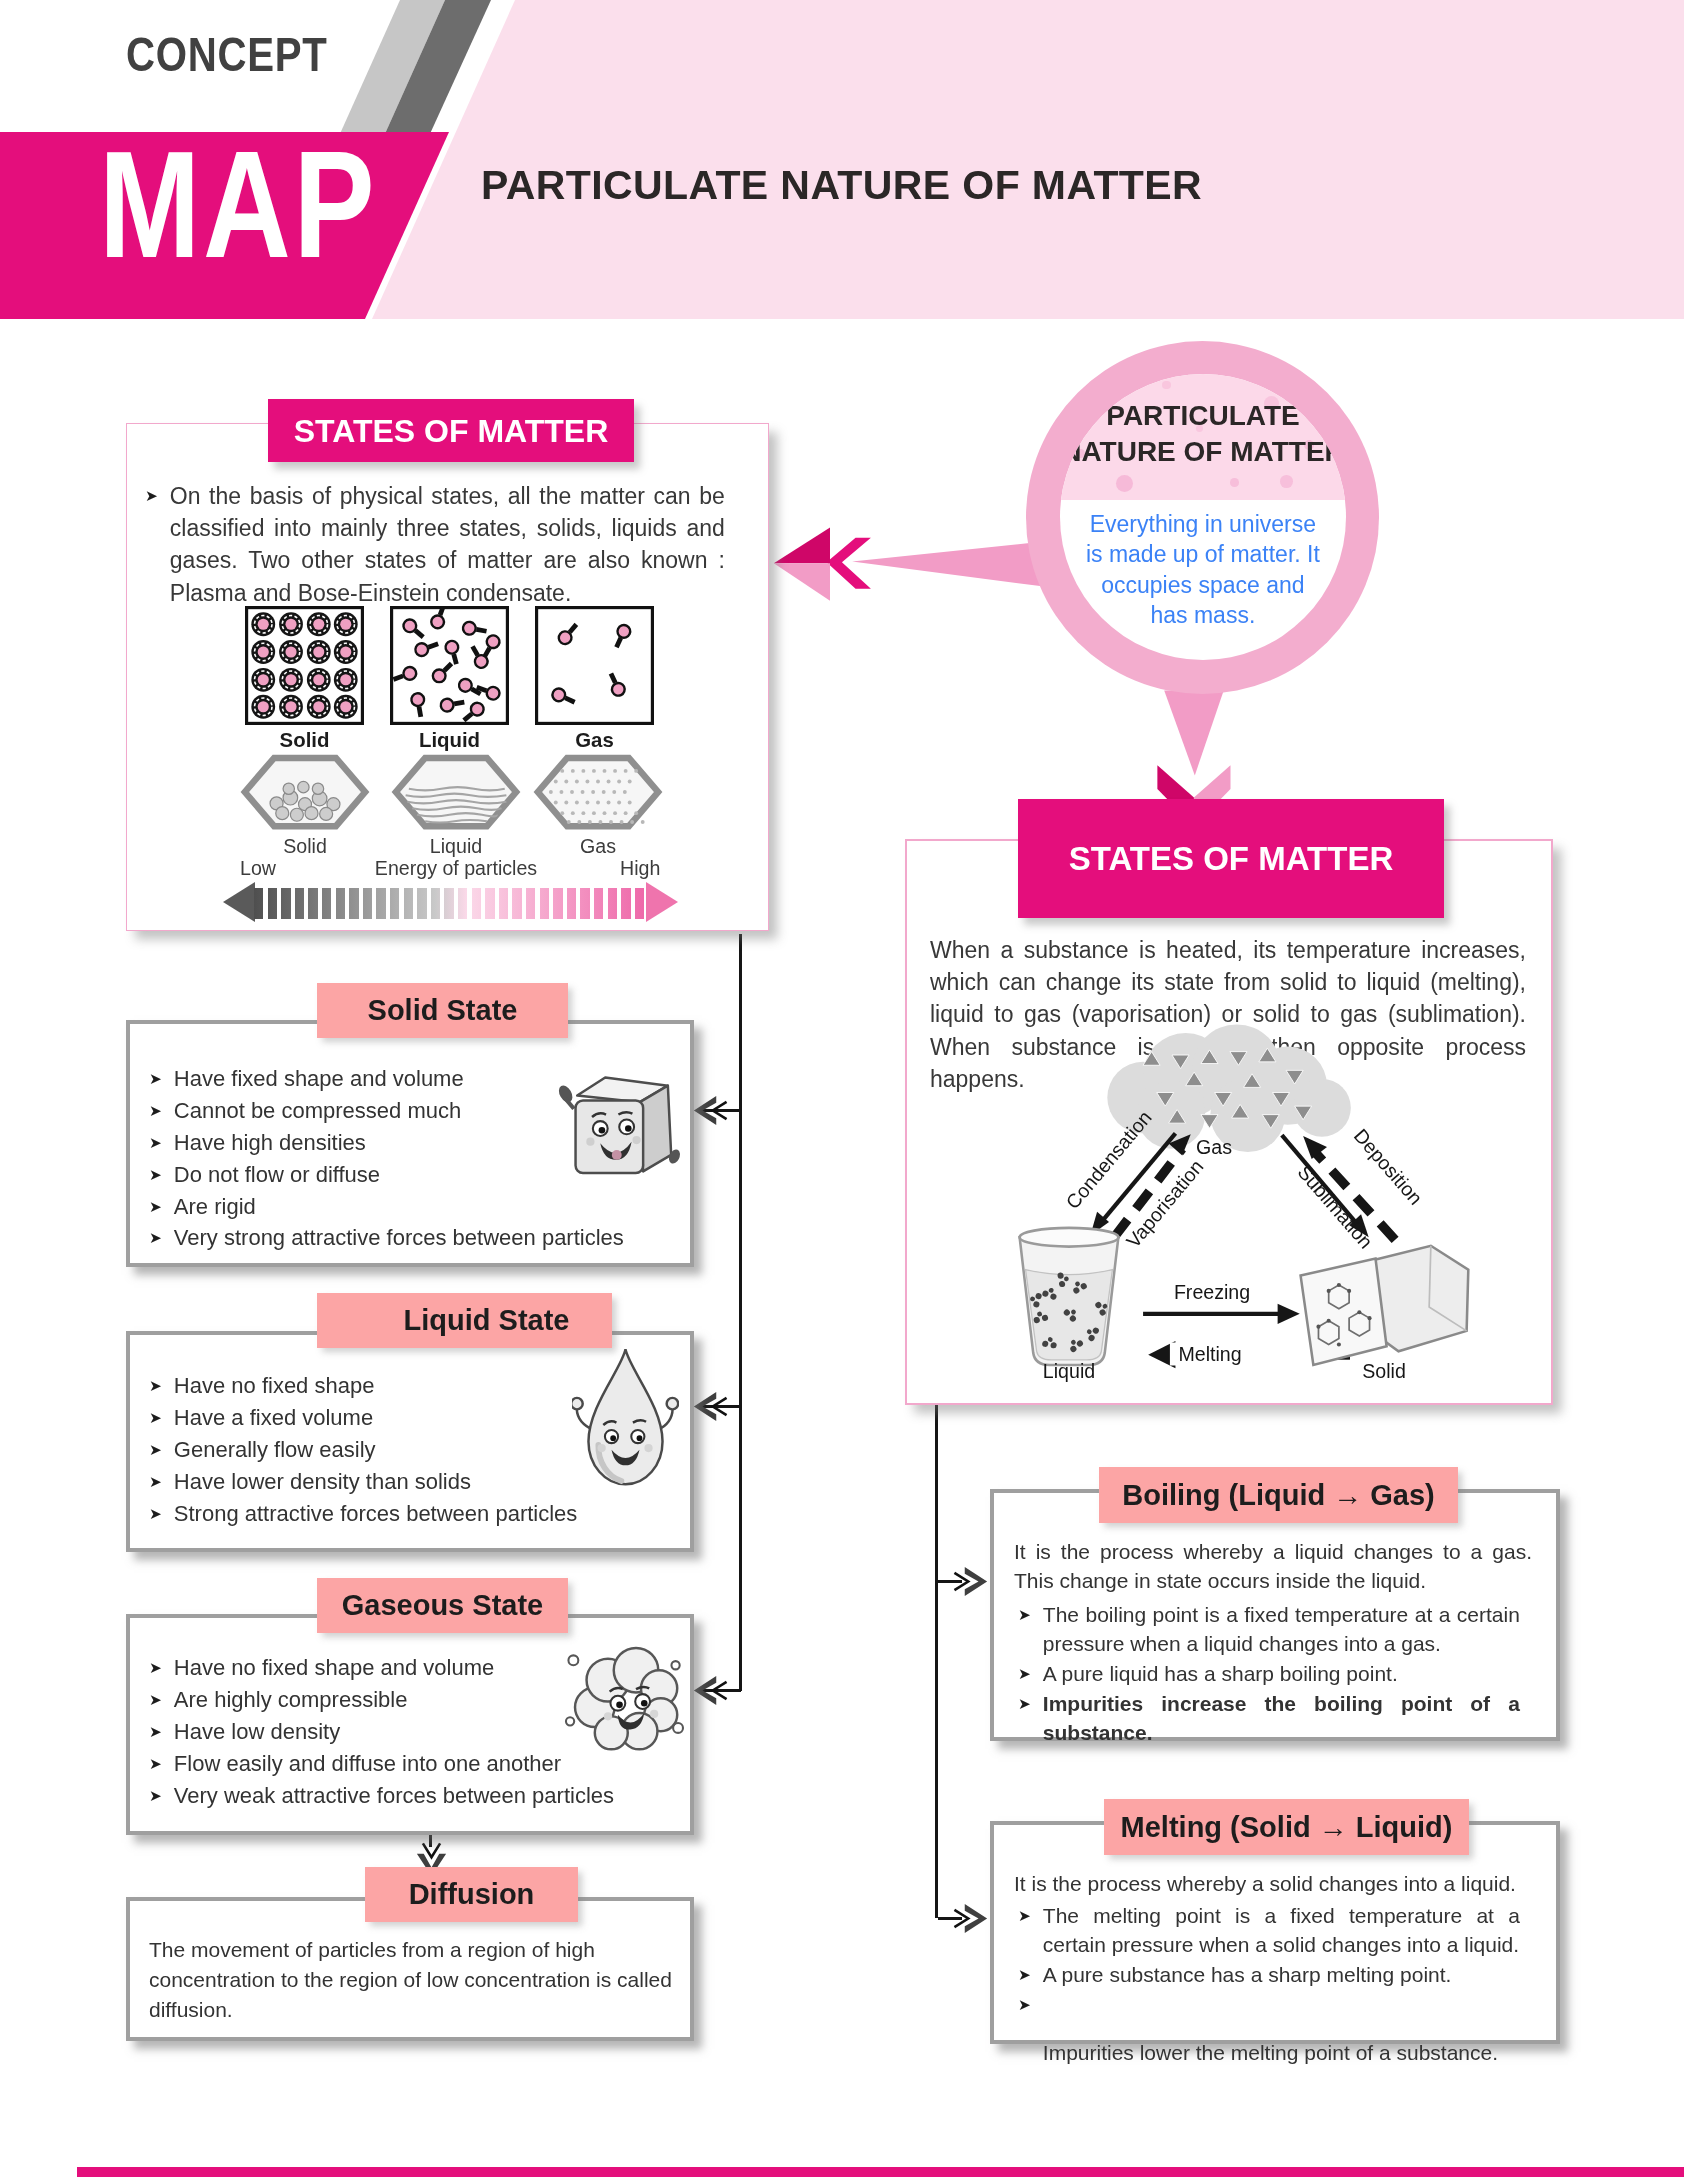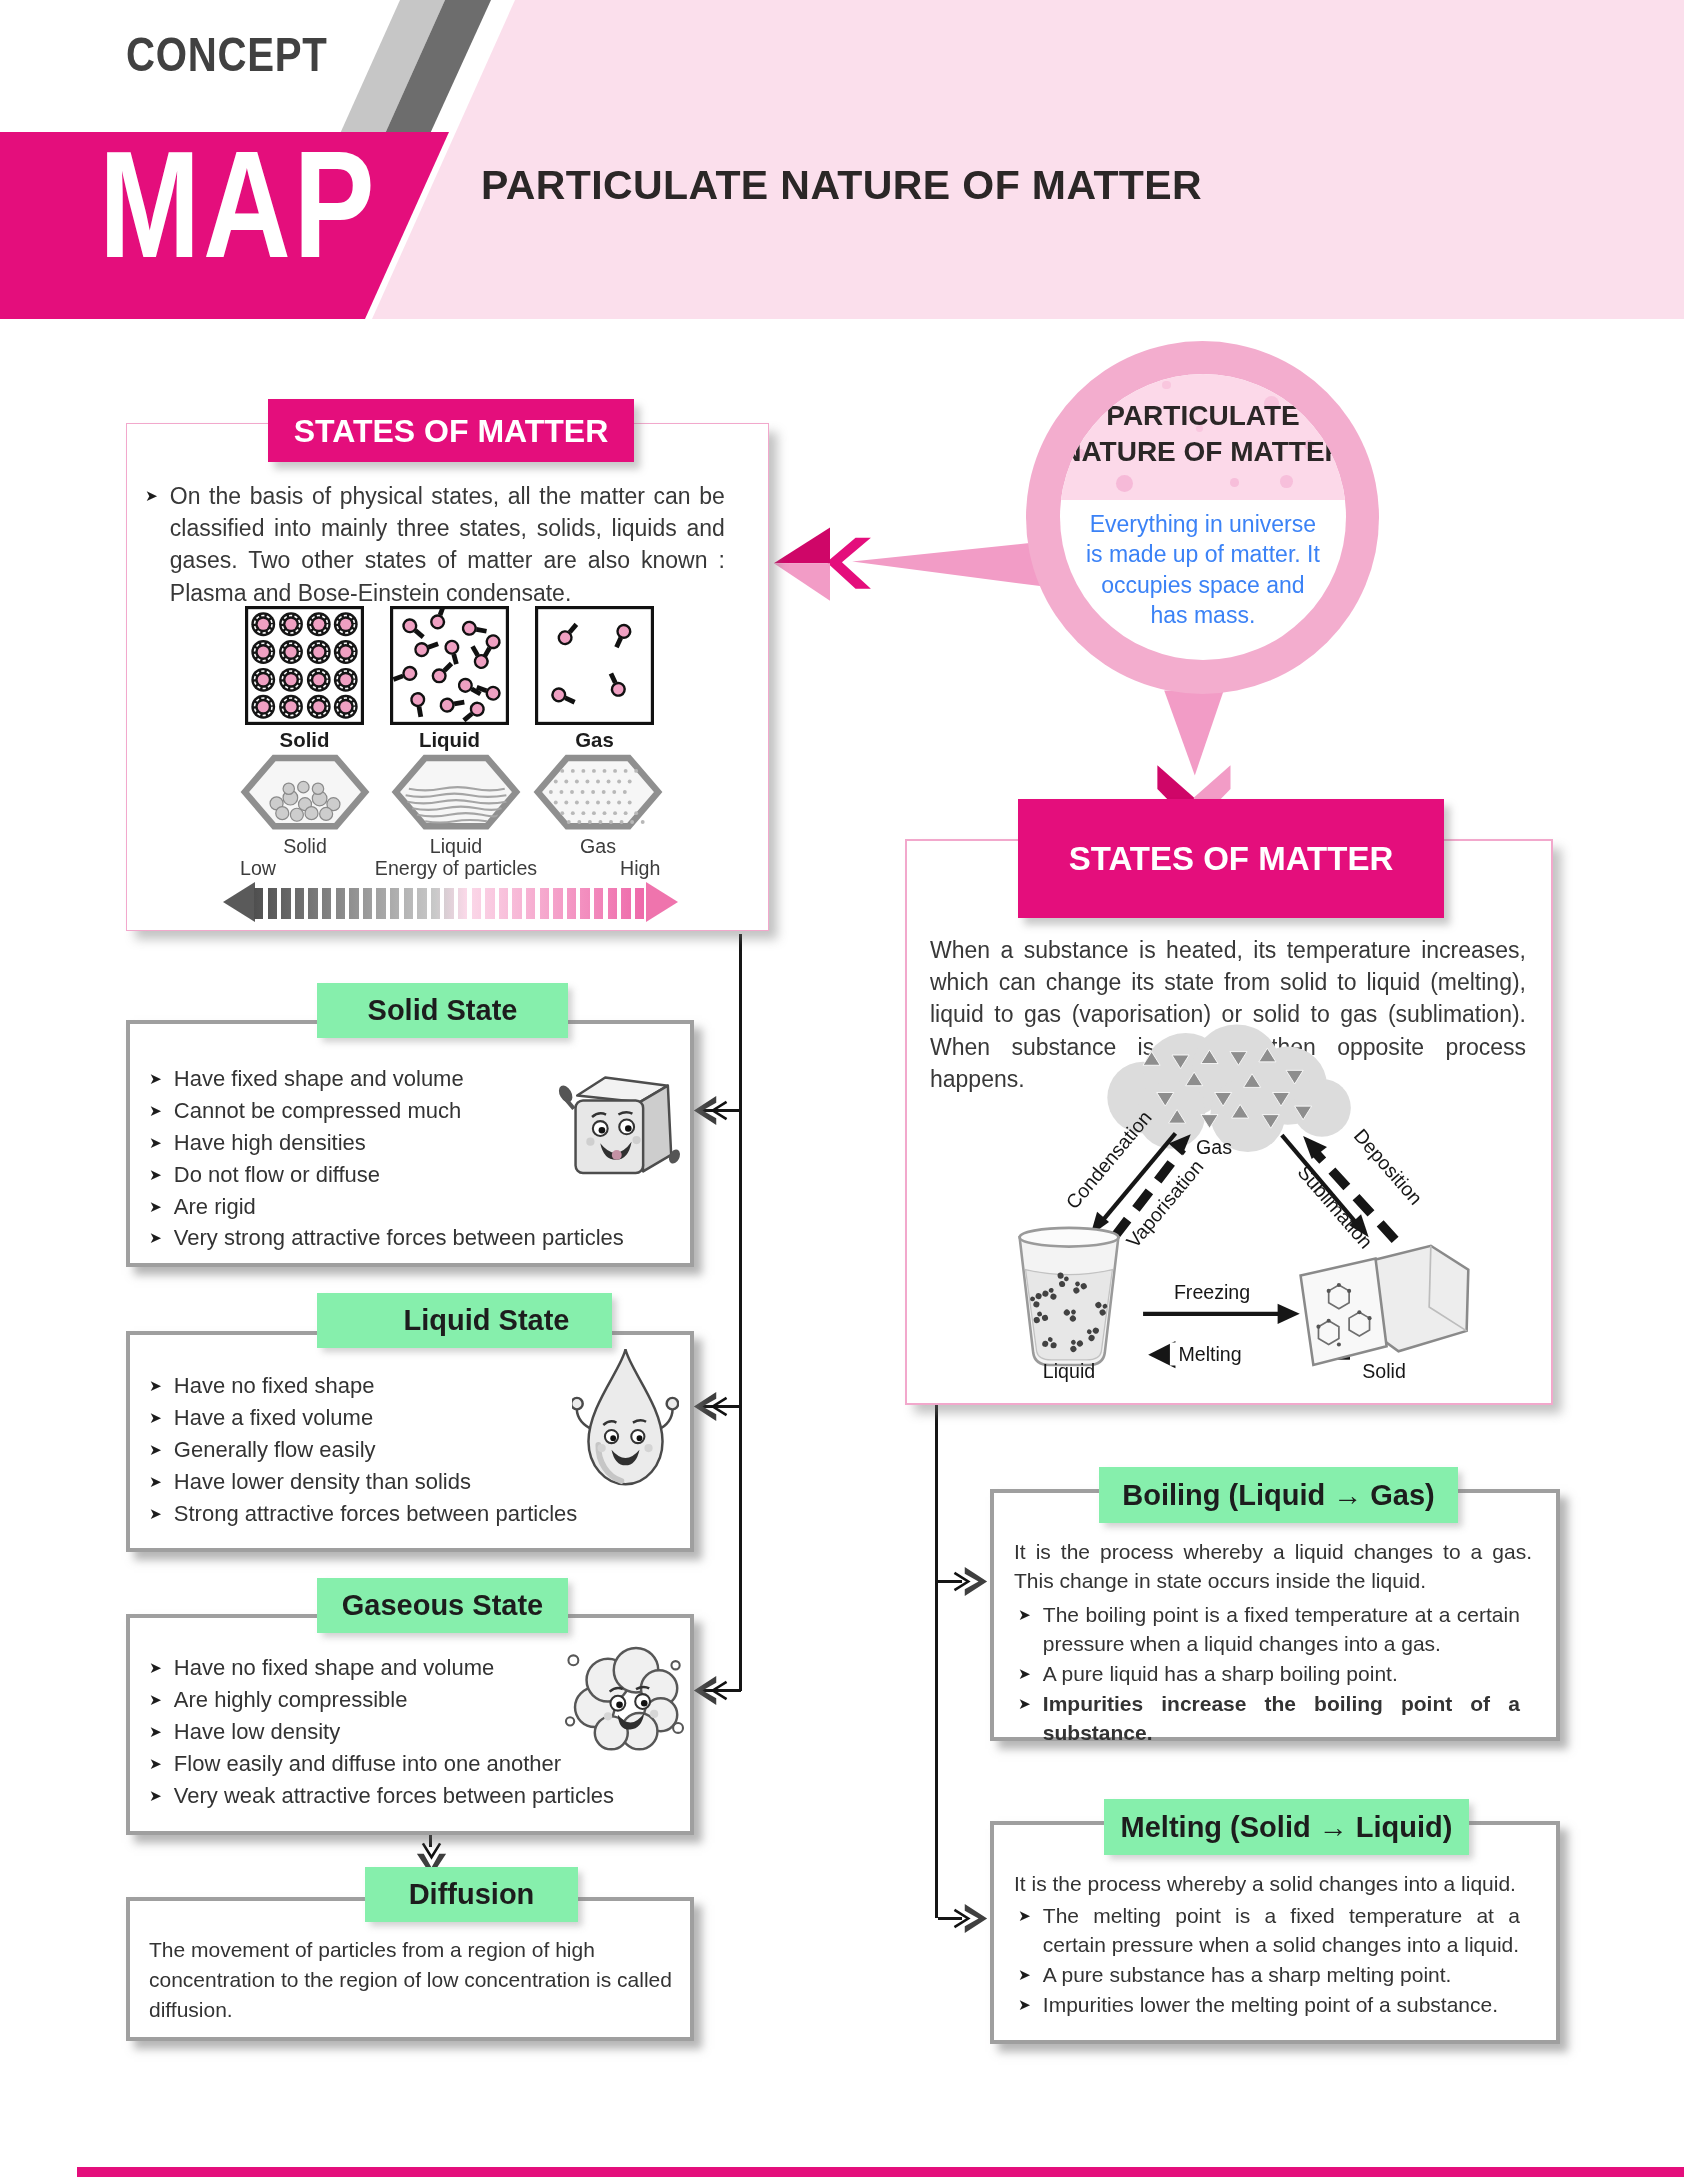--- a/index.html
+++ b/index.html
@@ -17,21 +17,21 @@
   .mapbanner{left:0;top:132px;width:477px;height:187px;background:#e40e7c;
           clip-path:polygon(0 0,449px 0,365px 187px,0 187px);}
   .kicker{left:126px;top:25.6px;font-size:49px;font-weight:600;color:#414141;letter-spacing:0.9px;
           transform:scaleX(.82);transform-origin:left top;}
   .mapword{left:99px;top:128px;font-size:152px;font-weight:800;color:#ffffff;letter-spacing:3.4px;
           transform:scaleX(.8);transform-origin:left top;line-height:1;}
   .pagetitle{left:481px;top:162px;font-size:41px;font-weight:700;color:#2b2727;letter-spacing:0.4px;}
 
   
   .gbox{background:#fff;border:4.3px solid #9f9f9f;box-shadow:7.7px 7.7px 8.5px rgba(110,110,110,.5);}
-  .ghead{background:#86efac;color:#1d1d1d;font-weight:700;font-size:29px;display:flex;align-items:center;
+  .ghead{background:#fca5a5;color:#1d1d1d;font-weight:700;font-size:29px;display:flex;align-items:center;
          justify-content:center;box-shadow:5.1px 5.1px 6.8px rgba(120,120,120,.35);z-index:4;text-align:right;}
   .pbox{background:#fff;border:2.6px solid #f2a8cc;box-shadow:8.5px 8.5px 10.2px rgba(120,120,120,.45);}
   .phead{background:#e40e7c;color:#fff;font-weight:700;display:flex;align-items:center;justify-content:center;
          text-align:center;box-shadow:6px 6.8px 7.7px rgba(120,120,120,.4);z-index:4;line-height:1.25;}
 
   .para{font-size:23px;color:#383838;line-height:1.4;text-align:justify;}
   .bullets{display:flex;flex-direction:column;}
   .bullet{display:flex;gap:12px;align-items:flex-start;}
   .chev{color:#1c1c1c;font-size:15.3px;line-height:2.05;flex:0 0 auto;}
   .btext{font-size:22px;color:#333;line-height:1.45;}
@@ -570,20 +570,20 @@
   <div class="bullet">
       <span class="chev" style="line-height:1.95;">➤</span>
       <span class="btext2" style="width:477px;">The melting point is a fixed temperature at a certain pressure when a solid changes into a liquid.</span>
     </div>
       <div class="bullet">
       <span class="chev" style="line-height:1.95;">➤</span>
       <span class="btext2" style="width:477px;">A pure substance has a sharp melting point.</span>
     </div>
       <div class="bullet">
       <span class="chev" style="line-height:1.95;">➤</span>
-      <span class="btext2" style="width:477px;">Impurities lower the melting point of a substance.</span>
+      <span class="btext2" style="width:477px;margin-top:48px;">Impurities lower the melting point of a substance.</span>
     </div>
     </div>
 
   <div class="abs" style="left:77px;top:2167px;width:1607px;height:10.2px;background:#e40e7c;"></div>
 
 </div>
 
 
 </body></html>

